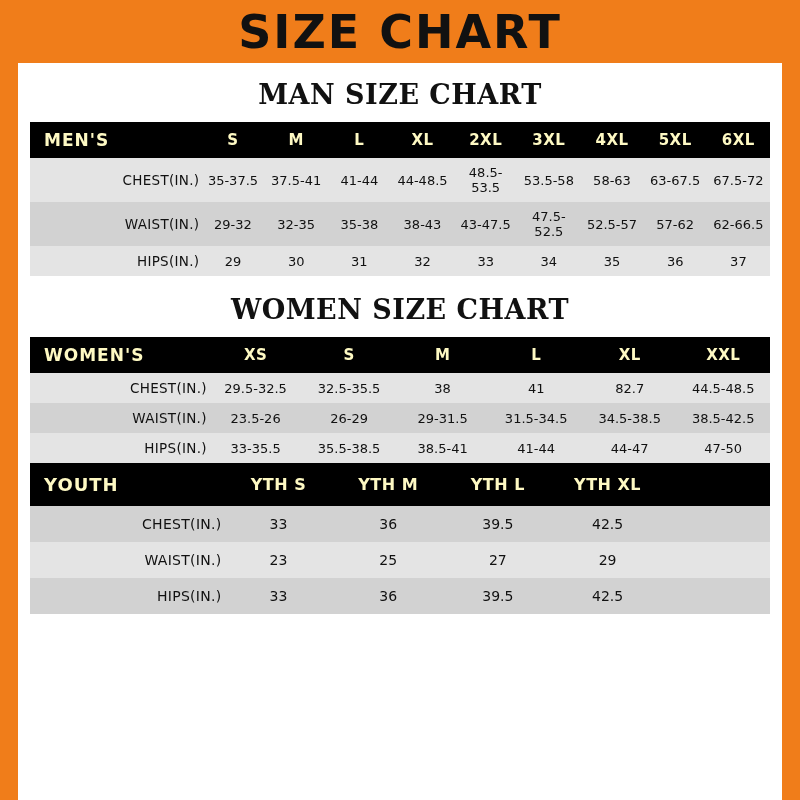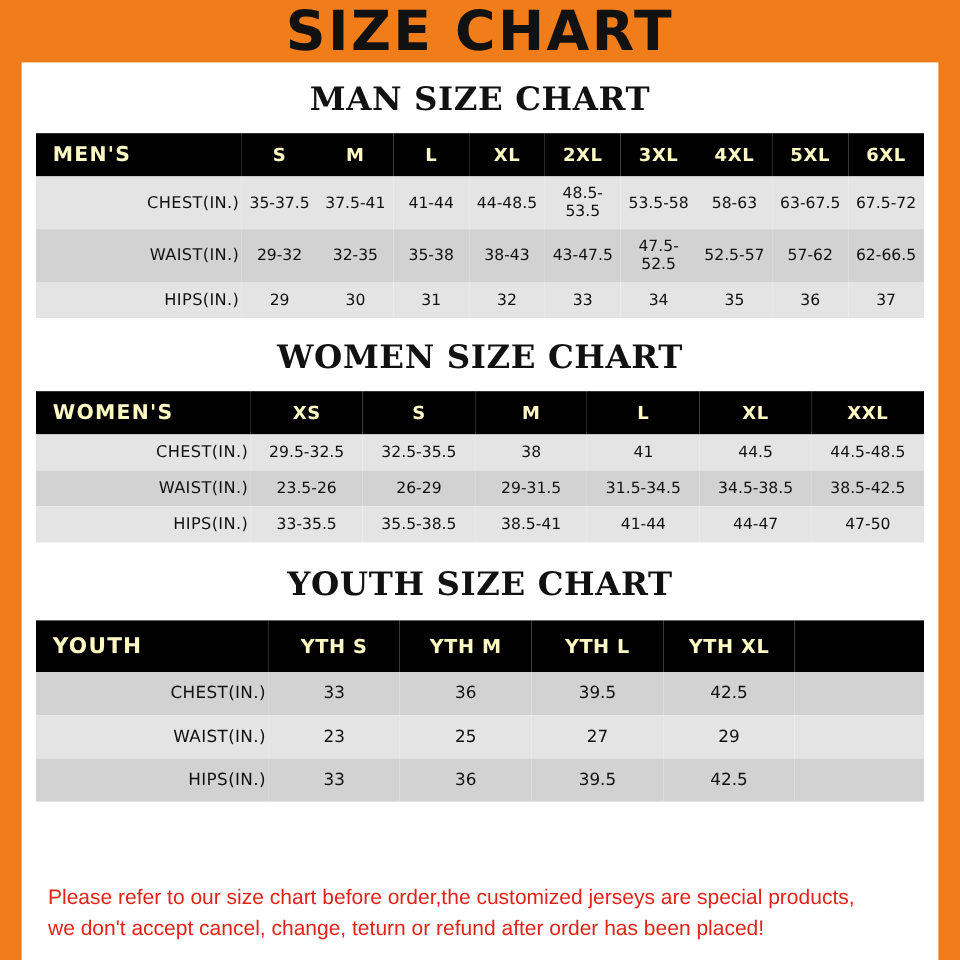--- a/index.html
+++ b/index.html
@@ -19,21 +19,21 @@
     position: relative;
     box-sizing: border-box;
     border-left: 18px solid #f07d1a;
     border-right: 18px solid #f07d1a;
     background: #ffffff;
     display: flex;
     flex-direction: column;
   }
   .header-bar {
     background: #f07d1a;
-    height: 52px;
+    height: 63px;
     margin: 0 -18px;
     display: flex;
     align-items: center;
     justify-content: center;
   }
   .header-title {
     font-family: "DejaVu Sans", sans-serif;
     font-weight: bold;
     font-size: 46px;
     letter-spacing: 2px;
@@ -195,21 +195,21 @@
           <th>XXL</th>
         </tr>
       </thead>
       <tbody>
         <tr class="stripe-a">
           <td class="rowlabel">CHEST(IN.)</td>
           <td>29.5-32.5</td>
           <td>32.5-35.5</td>
           <td>38</td>
           <td>41</td>
-          <td>44.5</td>
+          <td>82.7</td>
           <td>44.5-48.5</td>
         </tr>
         <tr class="stripe-b">
           <td class="rowlabel">WAIST(IN.)</td>
           <td>23.5-26</td>
           <td>26-29</td>
           <td>29-31.5</td>
           <td>31.5-34.5</td>
           <td>34.5-38.5</td>
           <td>38.5-42.5</td>
@@ -219,21 +219,20 @@
           <td>33-35.5</td>
           <td>35.5-38.5</td>
           <td>38.5-41</td>
           <td>41-44</td>
           <td>44-47</td>
           <td>47-50</td>
         </tr>
       </tbody>
     </table>
 
-    <div class="section-title sec3-title">YOUTH SIZE CHART</div>
     <table class="size-table youth-table">
       <thead>
         <tr>
           <th class="rowlabel" style="width:24%">YOUTH</th>
           <th>YTH S</th>
           <th>YTH M</th>
           <th>YTH L</th>
           <th>YTH XL</th>
           <th style="width:14%"></th>
         </tr>
@@ -259,19 +258,15 @@
           <td class="rowlabel">HIPS(IN.)</td>
           <td>33</td>
           <td>36</td>
           <td>39.5</td>
           <td>42.5</td>
           <td></td>
         </tr>
       </tbody>
     </table>
 
-    <div class="footer-note">
-      <div>Please refer to our size chart before order,the customized jerseys are special products,</div>
-      <div>we don't accept cancel, change, teturn or refund after order has been placed!</div>
-    </div>
 
   </div>
 </div>
 
 </body></html>

